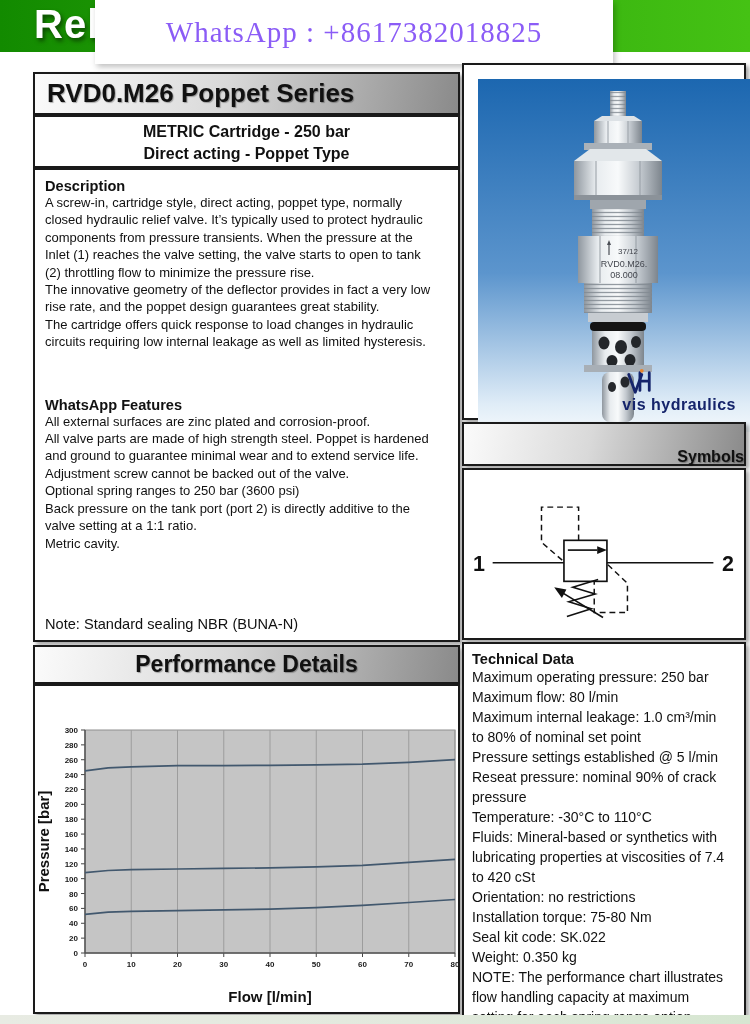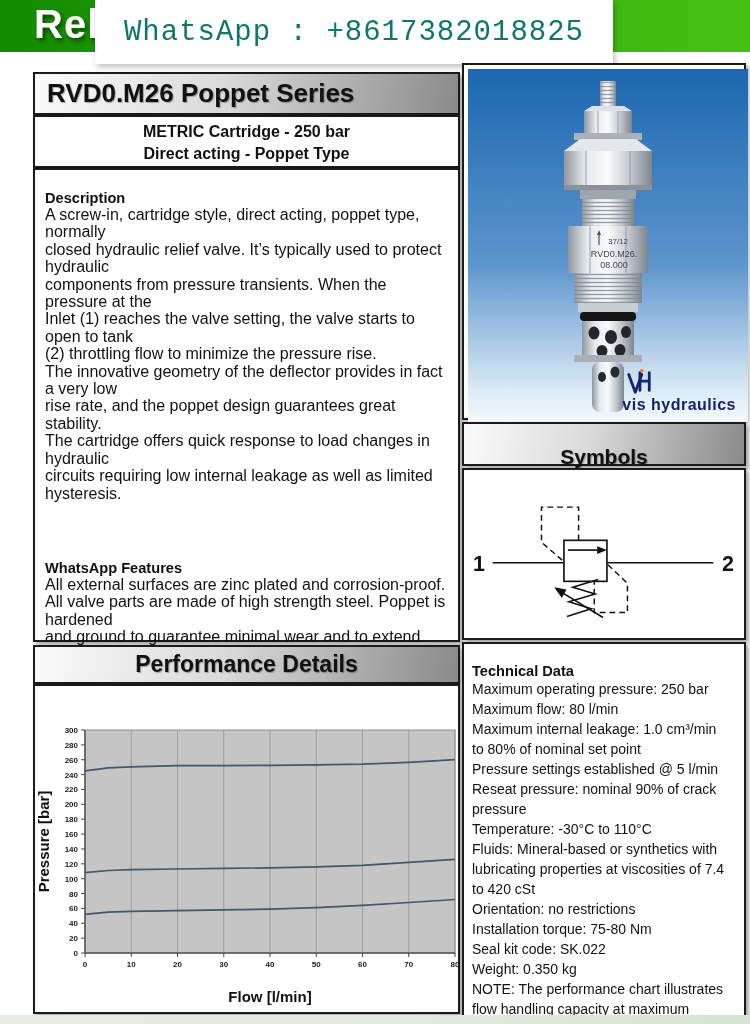--- a/index.html
+++ b/index.html
@@ -7,53 +7,53 @@
   .page { position:relative; width:750px; height:1024px; background:#ffffff; overflow:hidden; margin:0 auto; }
 
   
   .banner { position:absolute; left:0; top:0; width:750px; height:52px;
             background:linear-gradient(90deg,#128a00 0%,#2aa30a 40%,#45c214 100%); }
   .brand { position:absolute; left:34px; top:2px; font-size:40px; font-weight:bold; color:#fff;
            text-shadow:2px 3px 4px rgba(0,0,0,.5); letter-spacing:1px; }
   .whatsapp-box { position:absolute; left:95px; top:0; width:518px; height:64px; background:#fff;
                   display:flex; align-items:center; justify-content:center;
                   box-shadow:2px 3px 6px rgba(0,0,0,.25); }
-  .whatsapp-box span { font-family:Liberation Mono, monospace; font-size:29px; color:#0f766e; letter-spacing:1px; }
+  .whatsapp-box span { font-family:Liberation Serif, serif; font-size:29px; color:#8b5cf6; letter-spacing:1px; }
 
   .box { position:absolute; border:2px solid #1a1a1a; background:#fff; box-shadow:3px 3px 4px rgba(0,0,0,.35); }
   .hdr { display:flex; align-items:center; background:linear-gradient(100deg,#fbfbfb 0%,#d9d9d9 45%,#8a8a8a 100%); }
   .hdr .t { font-weight:bold; color:#111; text-shadow:1px 1px 1px rgba(0,0,0,.3); width:100%; }
 
   
   .title-box { left:33px; top:72px; width:427px; height:43px; }
   .title-box .t { font-size:26px; padding-left:12px; }
   .sub-box   { left:33px; top:115px; width:427px; height:53px; padding:4px 10px; }
   .sub-box div { font-size:16px; font-weight:bold; color:#111; line-height:22px;text-align:center; }
   .body-box  { left:33px; top:168px; width:427px; height:474px; padding:8px 10px 6px 10px;
                display:flex; flex-direction:column; }
-  .h-bold { font-size:14.6px; font-weight:bold; color:#111;margin-top:12px; }
-  .txt { font-size:16px; color:#111; line-height:17.4px; white-space:pre-line; }
+  .h-bold { font-size:14.6px; font-weight:bold; color:#111; }
+  .txt { font-size:13px; color:#111; line-height:17.4px; white-space:pre-line; }
   .features-wrap { margin-top:46px; }
   .note-line { margin-top:auto; font-size:14.6px; color:#111; padding-bottom:2px; }
 
   .perf-hdr  { left:33px; top:645px; width:427px; height:39px; justify-content:flex-end; }
   .perf-hdr .t { font-size:23px; text-align:center; }
   .chart-box { left:33px; top:684px; width:427px; height:330px; }
   .chart-box svg { display:block; margin-top:22px; }
   .tick { font-size:8px; font-weight:bold; fill:#1a1a1a; font-family:"Liberation Sans",sans-serif; }
   .axis-label { font-size:15px; font-weight:bold; fill:#111; font-family:"Liberation Sans",sans-serif; }
 
   
-  .photo-box { left:462px; top:63px; width:284px; height:357px; padding:4px; }
+  .photo-box { left:462px; top:63px; width:284px; height:357px; padding:14px; }
   .photo-box svg { display:block; }
   .logo { position:absolute; right:8px; bottom:4px; text-align:center; }
   .logo .logo-text { font-size:16px; font-weight:bold; color:#15246b; letter-spacing:.5px; }
 
   .sym-hdr { left:462px; top:422px; width:284px; height:44px; justify-content:center; }
-  .sym-hdr .t { font-size:21px; text-align:center;margin-top:25px; }
+  .sym-hdr .t { font-size:16px; text-align:right;margin-top:25px; }
   .sym-box { left:462px; top:468px; width:284px; height:172px; }
 
   .tech-box { left:462px; top:642px; width:284px; height:480px; padding:7px 8px; }
   .tech-box .txt { font-size:14px; line-height:20px; }
 
   .footer-strip { position:absolute; left:0; top:1015px; width:750px; height:9px;
                   background:linear-gradient(90deg,#e8ebe3 0%,#e2e9dd 55%,#d6e6d1 100%); }
 </style>
 </head>
 <body>

